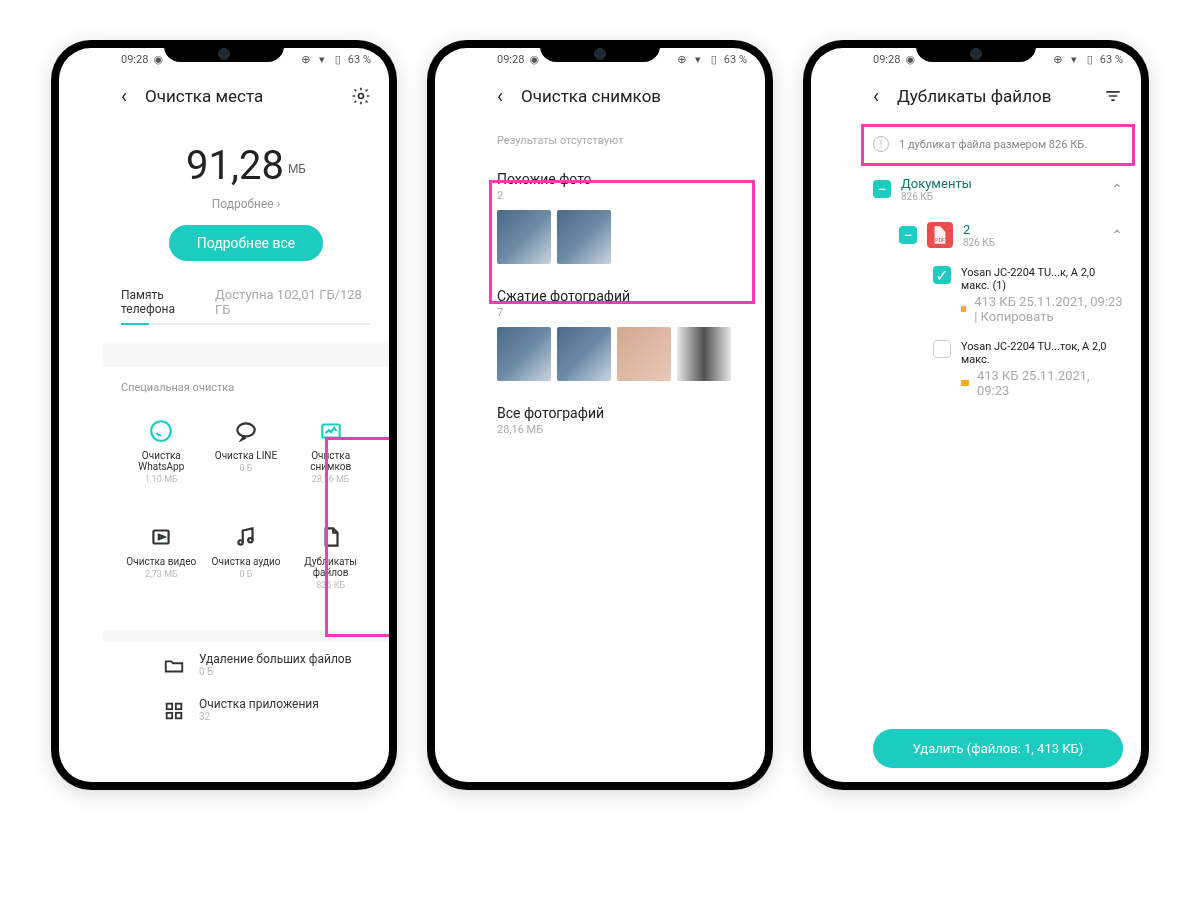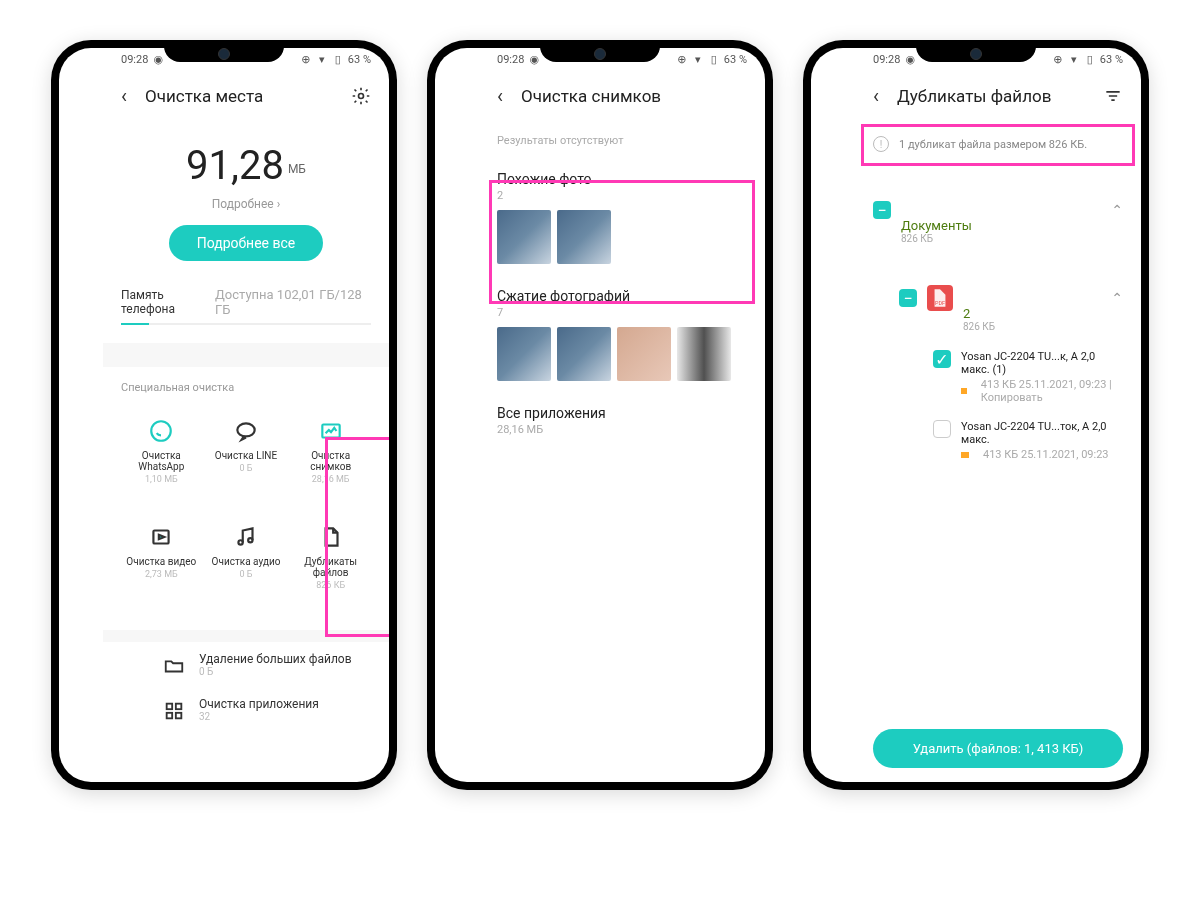--- a/index.html
+++ b/index.html
@@ -48,27 +48,27 @@
 .thumb.r{background:linear-gradient(90deg,#e8e8e8,#505050 50%,#e8e8e8);}
 .info{display:flex;align-items:center;gap:10px;padding:14px 18px;font-size:11px;color:#888;}
 .info-ic{width:16px;height:16px;border:1.5px solid #bbb;border-radius:50%;display:flex;align-items:center;justify-content:center;font-size:10px;color:#bbb;}
 .grp{display:flex;align-items:center;padding:10px 18px;gap:10px;}
 .chk{width:18px;height:18px;border-radius:4px;display:flex;align-items:center;justify-content:center;flex-shrink:0;}
 .chk.on{background:#1dccc0;color:#fff;}
 .chk.off{border:1.5px solid #ccc;background:#fff;}
 .chk.minus{background:#1dccc0;color:#fff;}
 .pdf{width:26px;height:26px;background:#e94d4d;border-radius:4px;display:flex;align-items:center;justify-content:center;flex-shrink:0;}
 .grp-t{flex:1;}
-.grp-n{font-size:13px;color:#4d7c0f;margin-top:42px;}
+.grp-n{font-size:13px;color:#0f766e;}
 .grp-v{font-size:10px;color:#aaa;}
 .chev{color:#999;font-size:14px;}
 .file{display:flex;align-items:flex-start;padding:8px 18px 8px 48px;gap:10px;}
 .file-t{flex:1;font-size:11px;}
 .file-n{color:#222;margin-bottom:2px;}
-.file-m{color:#aaa;font-size:11px;display:flex;align-items:center;gap:14px;}
+.file-m{color:#aaa;font-size:13px;display:flex;align-items:center;gap:8px;}
 .fold{width:8px;height:6px;background:#ffa726;display:inline-block;}
 .del{position:absolute;bottom:14px;left:18px;right:18px;background:#1dccc0;color:#fff;border:none;border-radius:20px;padding:12px;font-size:13px;cursor:pointer;}
 svg{width:100%;height:100%;}
 </style>
 </head>
 <body>
 
 <div class="phone">
 <div class="scr">
 <div class="sb">
@@ -228,21 +228,21 @@
           <div class="s2-t">Сжатие фотографий</div>
           <div class="s2-s">7</div>
   <div class="thumbs">
             <div class="thumb"></div>
             <div class="thumb"></div>
             <div class="thumb p"></div>
             <div class="thumb r"></div>
           </div>
  </div>
  <div class="sec2">
-          <div class="s2-t">Все приложения</div>
+          <div class="s2-t">Все фотографий</div>
           <div class="s2-s">28,16 МБ</div>
         </div>
  <div class="hl" style="top:58px;left:10px;right:10px;height:124px"></div>
 </div>
 </div>
 </div>
 
 <div class="phone">
 <div class="scr">
 <div class="sb">

